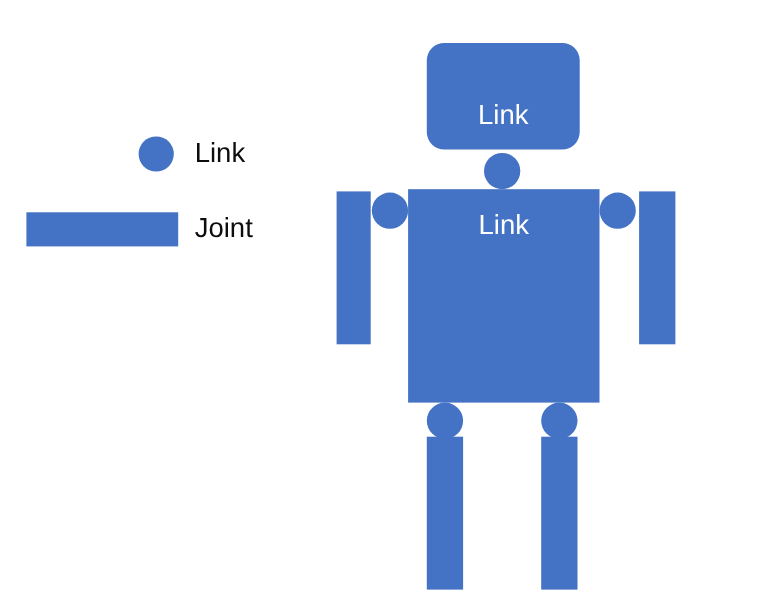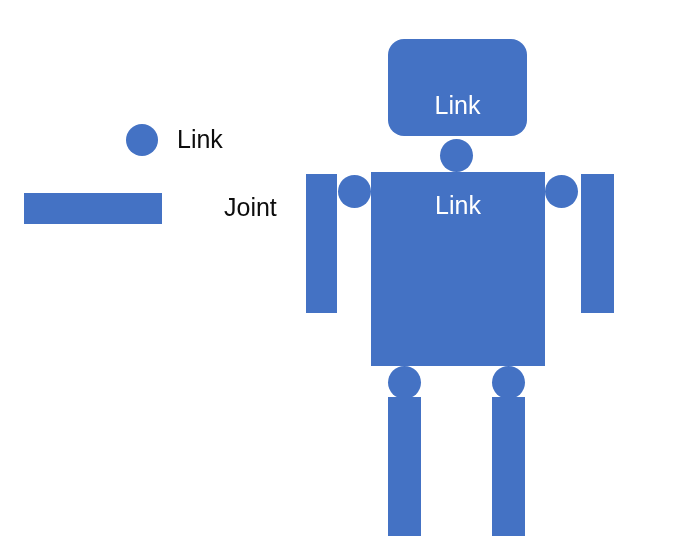--- a/index.html
+++ b/index.html
@@ -49,21 +49,21 @@
   #legend-link-swatch {
     left: 126px;  top: 124px;  width: 32px;  height: 32px;
   }
   #legend-link-label {
     left: 177px;  top: 127px;
   }
   #legend-joint-swatch {
     left: 24px;   top: 193px;  width: 138px; height: 31px;
   }
   #legend-joint-label {
-    left: 177px;  top: 195px; margin-left: 47px;
+    left: 177px;  top: 195px;
   }
   
   #head {
     left: 388px;  top: 39px;   width: 139px; height: 97px;
   }
   #head-label {
     left: 388px;  top: 93px;   width: 139px;
   }
   
   #neck-joint {

